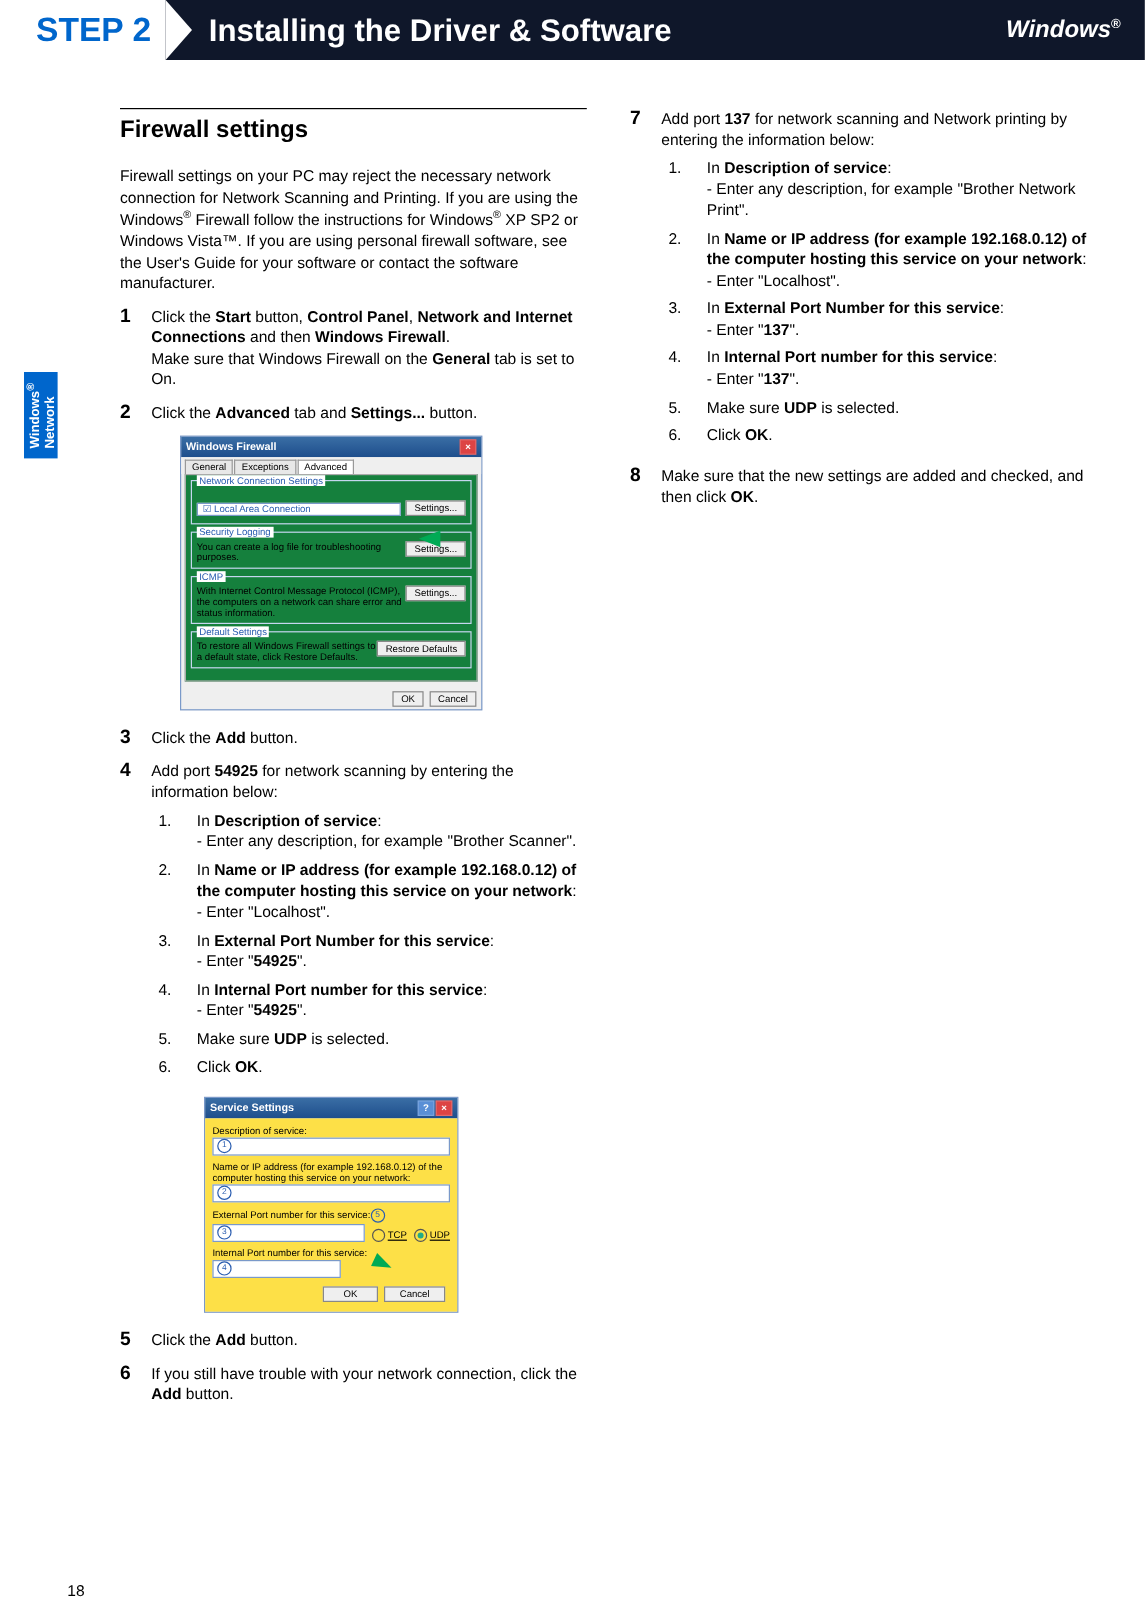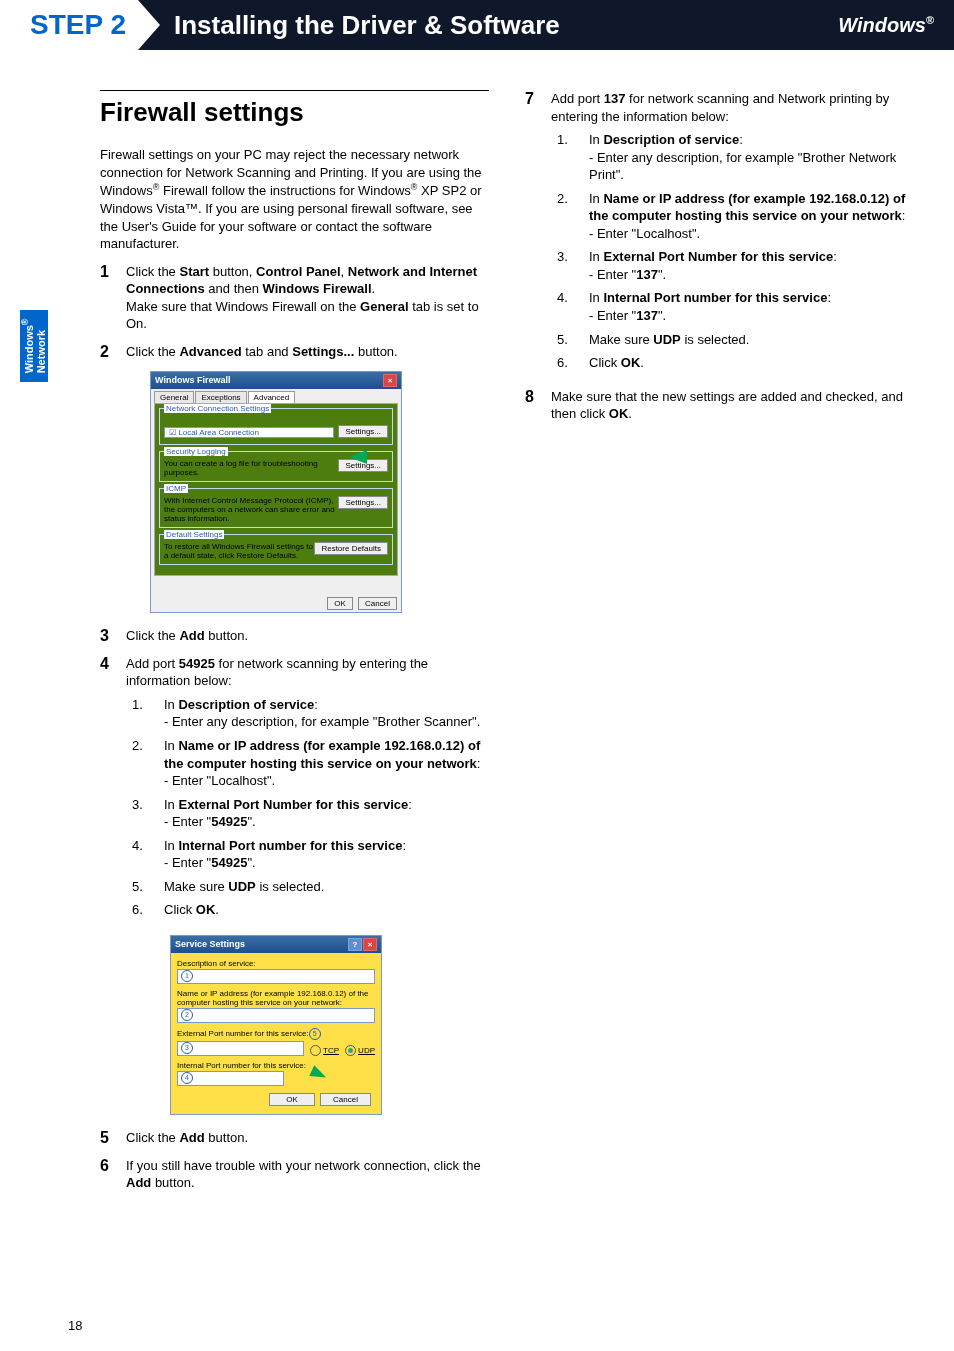--- a/index.html
+++ b/index.html
@@ -74,21 +74,21 @@
     text-align: left;
   }
   .content {
     padding: 40px 40px 0 100px;
     column-count: 2;
     column-gap: 36px;
     column-fill: auto;
     height: 1230px;
   }
   .section-title {
-    font-size: 26px;
+    font-size: 20px;
     font-weight: bold;
     border-top: 1.5px solid #000;
     padding-top: 6px;
     margin: 0 0 18px 0;
     display:inline-block;
     width:100%;
   }
   p { margin: 0 0 10px 0; line-height: 1.35; }
   sup { font-size: 9px; }
   .mlist { list-style: none; padding: 0; margin: 0; }
@@ -137,21 +137,21 @@
   }
   .ss-titlebar .ticons { display:flex; gap:1px; }
   .ss-titlebar .tbtn {
     width:12px; height:11px; background:#d44; color:#fff;
     font-size:8px; line-height:11px; text-align:center; border:1px solid #fff3;
   }
   .ss-titlebar .tbtn.help { background:#5a8fd6; }
   .ss-tabs { display:flex; font-size:8px; background:#efefef; padding:2px 3px 0 3px;}
   .ss-tab { padding:1px 5px; border:1px solid #999; border-bottom:none; margin-right:1px; background:#e8e8e8;}
   .ss-tab.active { background:#fff; }
-  .ss-panel { background:#4d7c0f; margin:0 3px 19px 3px; border:1px solid #aaa; padding:4px; }
+  .ss-panel { background:#15803d; margin:0 3px 6px 3px; border:1px solid #aaa; padding:4px; }
   .ss-group { border:1px solid #c5d6ef; margin-bottom:6px; padding:4px; position:relative; }
   .ss-group-title { position:relative; top:-9px; background:#fff; color:#2a5db0; font-size:8px; padding:0 2px; display:inline-block;}
   .ss-field { border:1px solid #7a99c9; padding:0 4px; font-size:8px; color:#2a5db0; background:#fff; margin:2px 0; display:flex; justify-content:space-between; align-items:center;}
   .ss-btn { border:1px solid #888; background:#efefef; font-size:8px; padding:1px 6px; display:inline-block;}
   .ss-btns-row { text-align:right; padding:2px 4px; }
   .ss-btns-row .ss-btn { margin-left:3px; }
   .ss-flexrow { display:flex; justify-content:space-between; align-items:flex-start; }
   .green-arrow {
     position:absolute;
     width:0; height:0;
@@ -168,21 +168,21 @@
   .radio {
     display:inline-block; width:9px; height:9px; border:1px solid #555; border-radius:50%;
     vertical-align:middle; margin-right:2px; position:relative;
   }
   .radio.checked::after{
     content:""; position:absolute; left:2px; top:2px; width:5px; height:5px; background:#2a8; border-radius:50%;
   }
   .pagenum {
     position: absolute;
     bottom: 18px;
-    left: 68px;
+    left: 56px;
     font-size: 13px;
   }
   .darksquare { font-size:12px; }
   .ss-input-line { border:1px solid #7a99c9; background:#fff; height:13px; margin:1px 0 5px 0; display:flex; align-items:center; padding:0 3px;}
   .ss-label { color:#000; font-size:8px; }
   .page { position:relative; width:954px; height:1351px; }
 </style>
 </head>
 <body>
 <div class="page">

